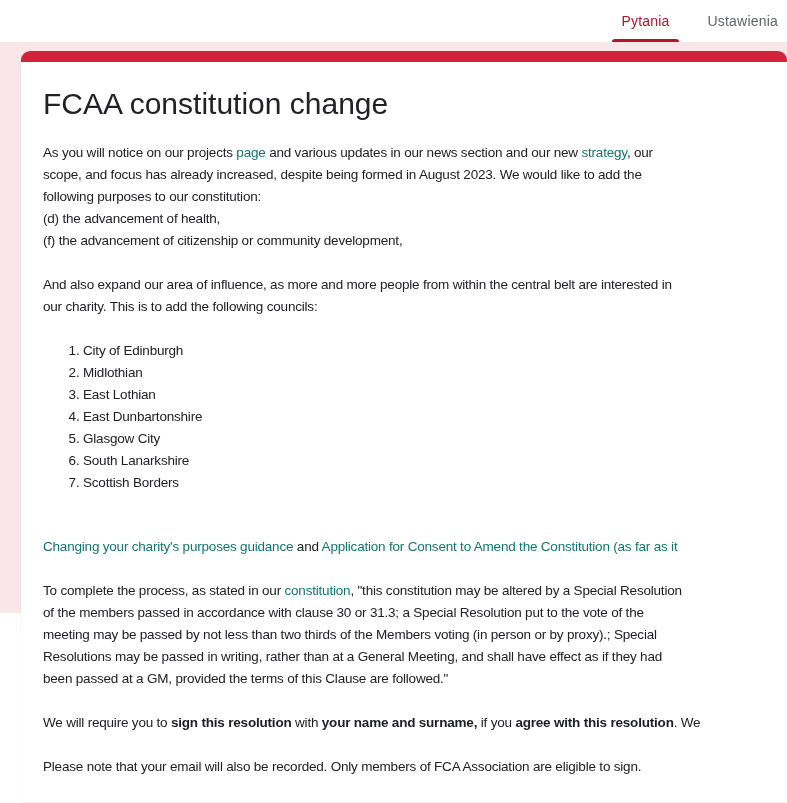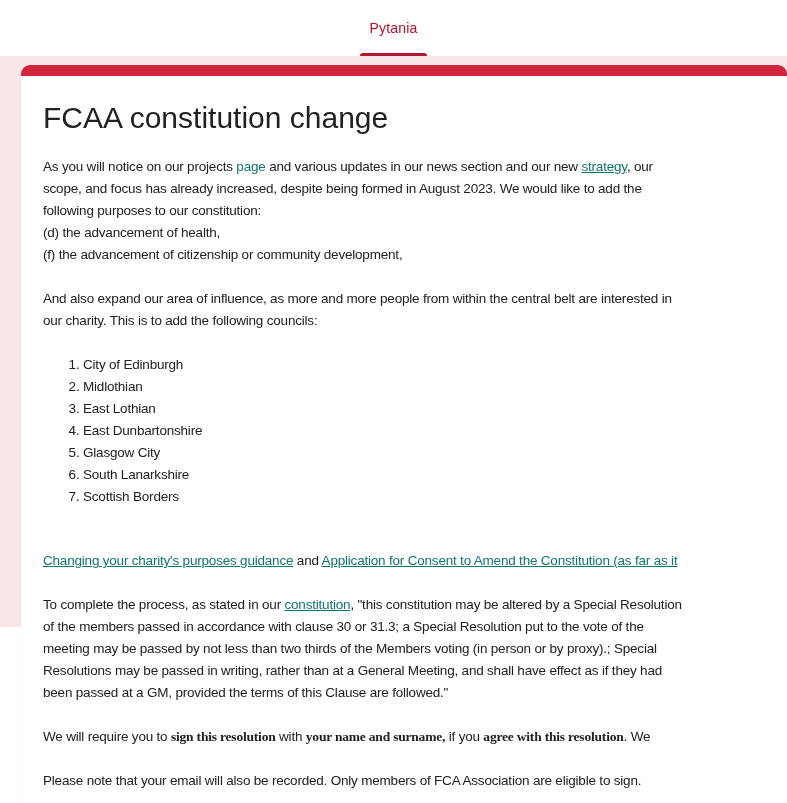--- a/index.html
+++ b/index.html
@@ -3,22 +3,22 @@
 <meta charset="utf-8">
 <style>
   html,body { margin:0; padding:0; }
   body {
     width:787px; height:803px; overflow:hidden;
     font-family:"Liberation Sans", sans-serif;
     background:#ffffff;
   }
   
   .topbar {
-    height:56px; background:#ffffff;
-    display:flex; justify-content:center; align-items:stretch; gap:20px;
+    height:42px; background:#ffffff;
+    display:flex; justify-content:flex-end; align-items:stretch; gap:20px;
   }
   .tab {
     position:relative; display:flex; align-items:center; gap:9px;
     padding:0 9px; font-size:14px; font-weight:500; letter-spacing:.2px;
     color:#5f6368; cursor:pointer; user-select:none;
   }
   .tab.active { color:#b0142f; }
   .tab-indicator {
     position:absolute; left:0; right:0; bottom:0; height:3px;
     background:#b0142f; border-radius:3px 3px 0 0;
@@ -49,30 +49,33 @@
     font-size:13.5px; line-height:22px; letter-spacing:-0.2px;
     color:#202124;
   }
   .para { margin:0 0 22px 0; }
   .description ol {
     margin:12px 0 20px 0; padding-left:40px;
   }
   .description ol + .para { margin-top:0; }
   .description li { line-height:22px; }
   .lnk { color:#0f766e; text-decoration:none; cursor:pointer; }
-  .lnk.u { text-decoration:underline; }
-  strong { font-weight:700;font-family:Liberation Serif, serif; }
+  .lnk.u { }
+  strong { font-weight:700; }
 </style>
 </head>
 <body>
 
 <div class="topbar">
   <div class="tab active">
     <span>Pytania</span>
     <div class="tab-indicator"></div>
+  </div>
+  <div class="tab">
+    <span>Ustawienia</span>
   </div>
 </div>
 
 <div class="page">
   <div class="card">
     <div class="card-accent"></div>
     <div class="card-body">
       <div class="form-title">FCAA constitution change</div>
       <div class="description">
           <div class="para"><span>As you will notice on our projects </span><a href="#" class="lnk">page</a><span> and various updates in our news section and our new </span><a href="#" class="lnk u">strategy</a><span>, our</span><br><span>scope, and focus has already increased, despite being formed in August 2023. We would like to add the</span><br><span>following purposes to our constitution:</span><br><span>(d) the advancement of health,</span><br><span>(f) the advancement of citizenship or community development,</span></div>

